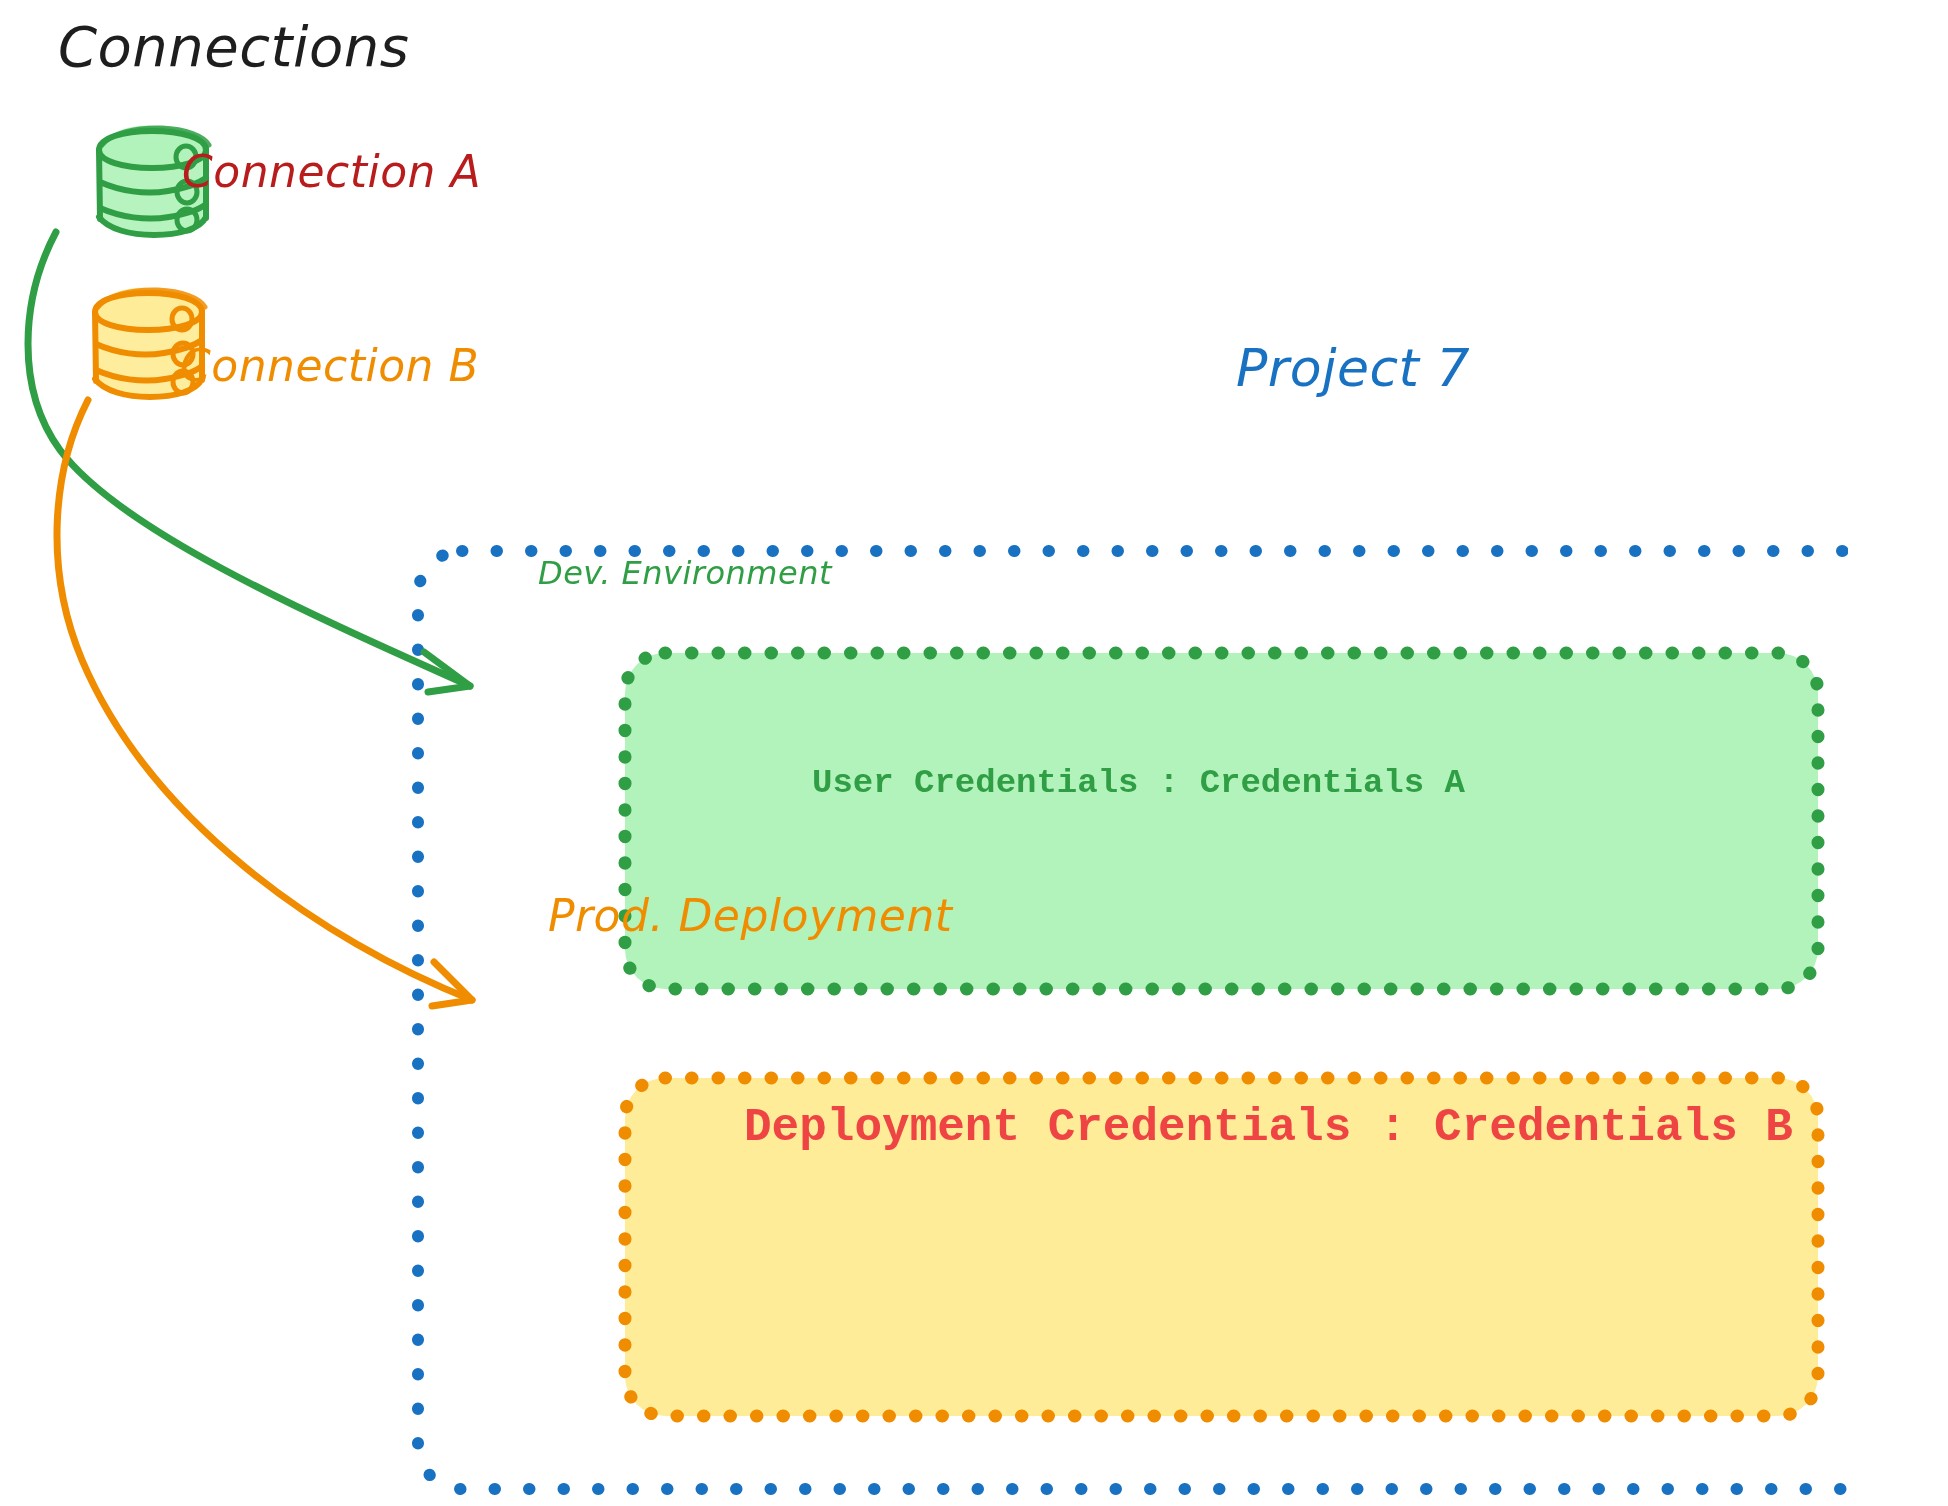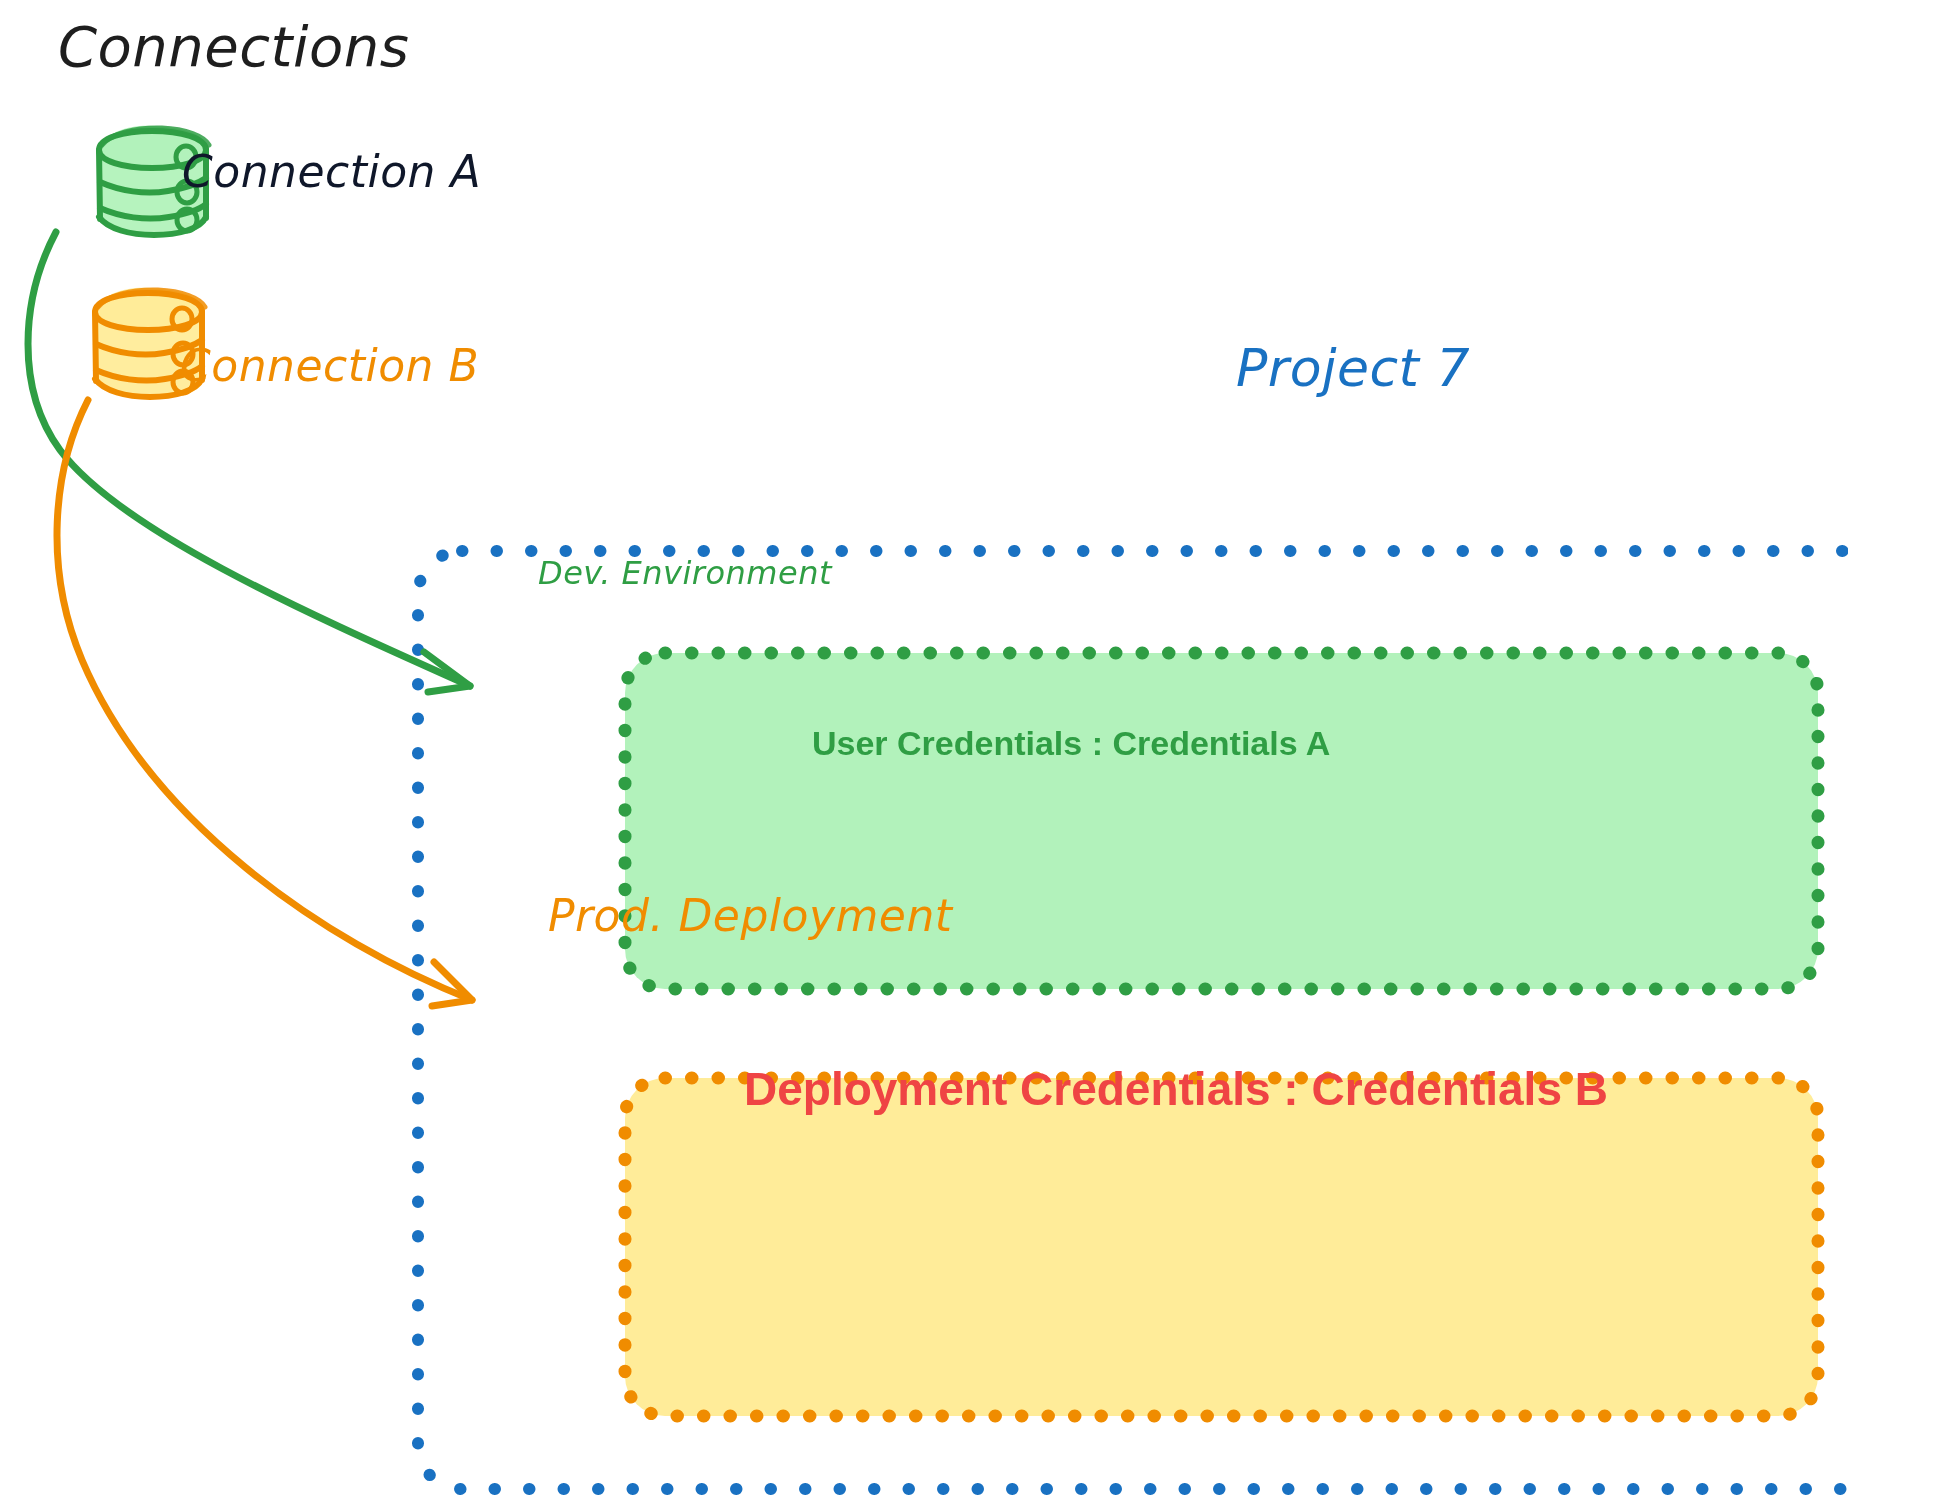--- a/index.html
+++ b/index.html
@@ -22,41 +22,42 @@
     inset: 0;
     width: 1948px;
     height: 1506px;
   }
   .hand {
     font-family: "DejaVu Sans", sans-serif;
     font-weight: 400;
     letter-spacing: 0.5px;
   }
   .mono {
-    font-family: Liberation Sans, sans-serif;
+    font-family: Liberation Mono, monospace;
     font-weight: 700;
     letter-spacing: 0px;
+    margin-top: 40px;
   }
   .lbl {
     position: absolute;
     white-space: nowrap;
     pointer-events: none;
   }
   #title-connections {
     left: 58px;
     top: 14px;
     font-size: 56px;
     color: #1e1e1e;
     font-style: italic;
   }
   #label-conn-a {
     left: 182px;
     top: 146px;
     font-size: 44px;
-    color: #0f172a;
+    color: #b91c1c;
     font-style: italic;
   }
   #label-conn-b {
     left: 180px;
     top: 308px;
     font-size: 44px;
     color: #f08c00;
     font-style: italic;
     margin-top: 32px;
   }

